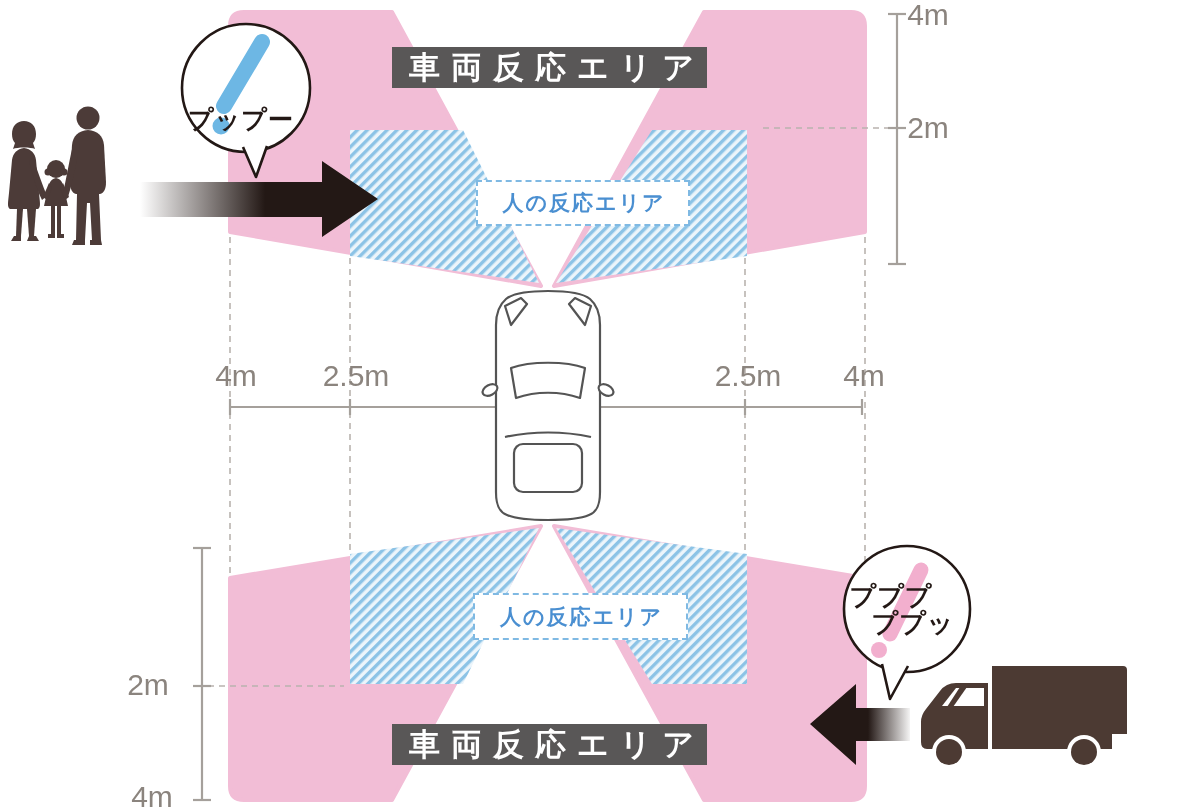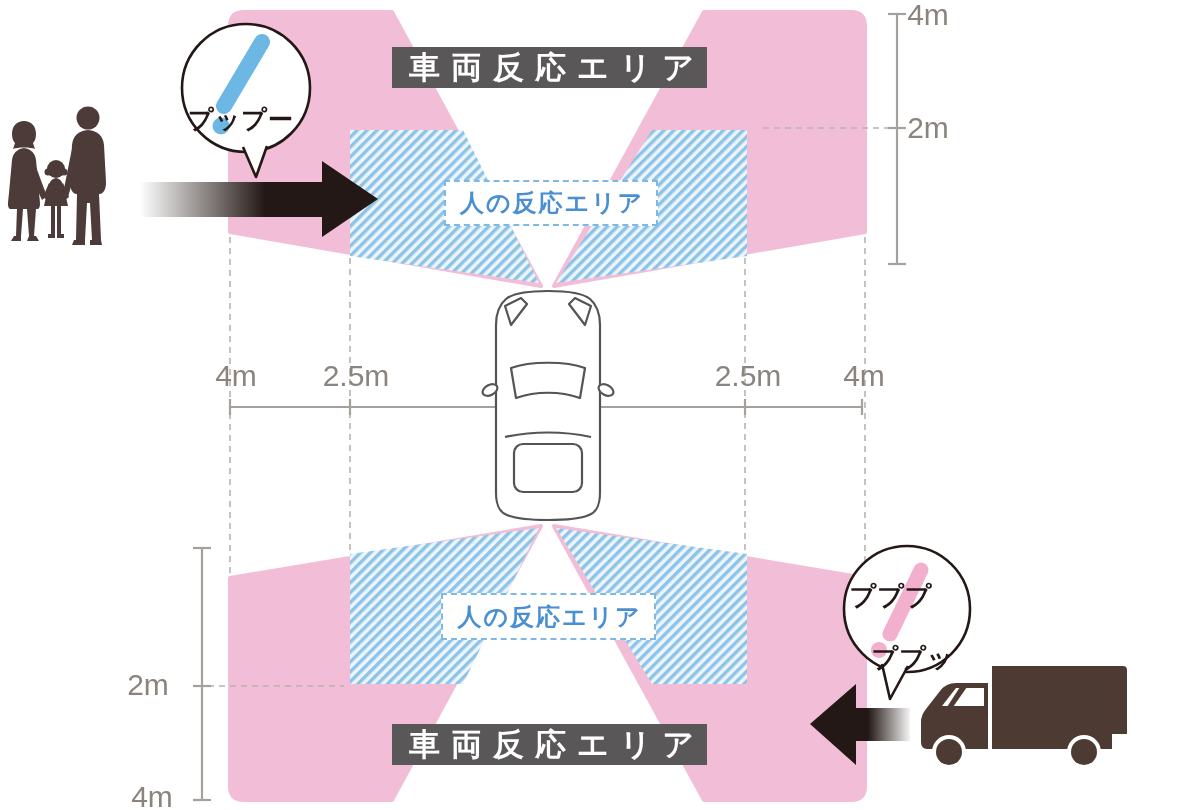--- a/index.html
+++ b/index.html
@@ -4,21 +4,21 @@
 <style>
   html,body{margin:0;padding:0;background:#fff;}
   .stage{position:relative;width:1200px;height:810px;background:#fff;overflow:hidden;
          font-family:"Liberation Sans","DejaVu Sans",sans-serif;}
   .stage svg{position:absolute;left:0;top:0;}
   .lbl{position:absolute;display:flex;align-items:center;justify-content:center;
        box-sizing:border-box;white-space:nowrap;}
   .vehicle-label{background:#595757;color:#ffffff;font-size:31px;font-weight:bold;
                  letter-spacing:11px;padding-left:15px;}
   .human-label{background:#ffffff;border:2px dashed #7fb9e3;color:#4a8fd1;
-               font-size:24px;font-weight:bold;letter-spacing:2px;padding-left:2px;}
+               font-size:21px;font-weight:bold;letter-spacing:2px;padding-left:2px;margin-left:32px;}
   .meas{position:absolute;color:#8b847e;font-size:30px;transform:translate(-50%,-50%);}
   .bubble-text{position:absolute;color:#231815;font-weight:bold;
                transform:translate(-50%,-50%);}
   .bt-top{font-size:25px;letter-spacing:1px;}
   .bt-bottom{font-size:26px;letter-spacing:1px;}
 </style>
 </head>
 <body>
 
 <div class="stage">
@@ -153,15 +153,15 @@
 <div class="meas" style="left:356px;top:376px;">2.5m</div>
 <div class="meas" style="left:748px;top:376px;">2.5m</div>
 <div class="meas" style="left:864px;top:376px;">4m</div>
 <div class="meas" style="left:928px;top:15px;">4m</div>
 <div class="meas" style="left:928px;top:128px;">2m</div>
 <div class="meas" style="left:148px;top:685px;">2m</div>
 <div class="meas" style="left:152px;top:797px;">4m</div>
 
 <div class="bubble-text bt-top" style="left:241px;top:85px;margin-top:34px;">プップー</div>
 <div class="bubble-text bt-bottom" style="left:891px;top:596px;">プププ</div>
-<div class="bubble-text bt-bottom" style="left:913px;top:658px;">ププッ</div>
+<div class="bubble-text bt-bottom" style="left:913px;top:623px;">ププッ</div>
 
 </div>
 
 </body></html>

